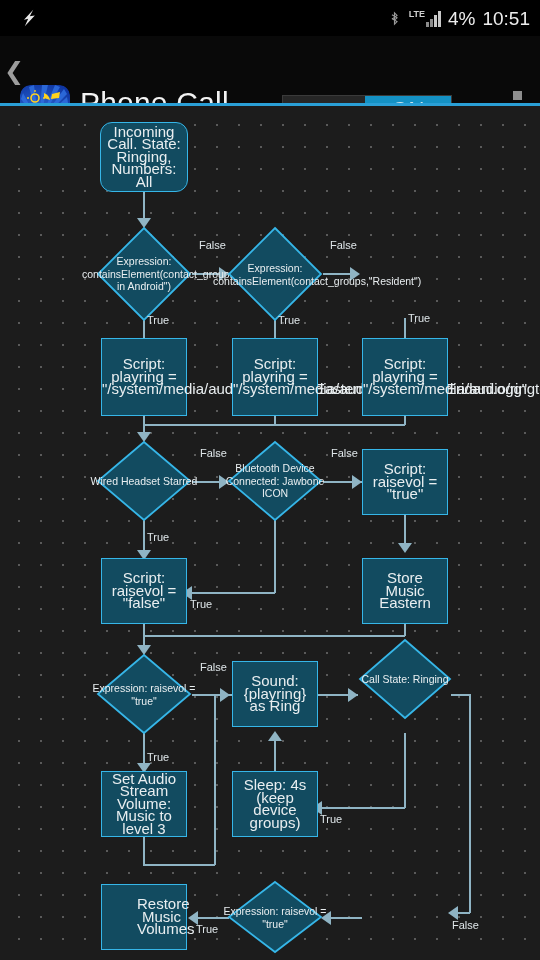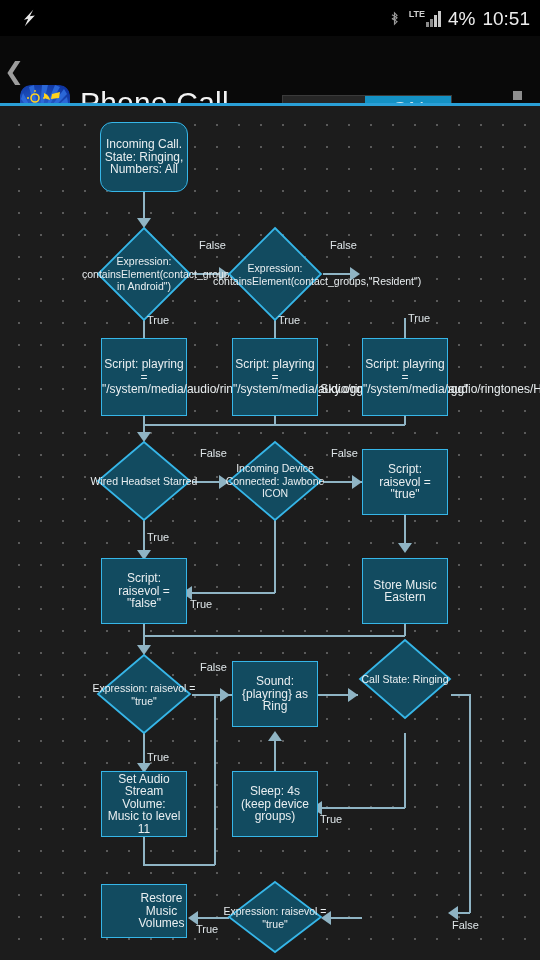--- a/index.html
+++ b/index.html
@@ -42,21 +42,21 @@
   .ab-menu i{display:block;width:9px;height:9px;background:#8e8e8e;}
   .ab-rule{position:absolute;left:0;top:103px;width:540px;height:3px;background:#2a9fd6;}
 
   
   .canvas{position:absolute;left:0;top:106px;width:540px;height:854px;background:#1c1c1c;
     background-image:radial-gradient(circle, #5a5a5a 0.8px, transparent 0.9px);
     background-size:22px 22px;background-position:8px 8px;overflow:hidden;}
 
   
   .node{position:absolute;box-sizing:border-box;display:flex;align-items:center;justify-content:center;
-        color:#e9eef0;text-align:center;line-height:12.5px;font-size:12px;z-index:3;}
+        color:#e9eef0;text-align:center;line-height:12.5px;font-size:15px;z-index:3;}
   .rect{background:#124b60;border:1.5px solid #36b6e8;}
   .round{background:#124b60;border:1.5px solid #36b6e8;border-radius:12px;}
   .node .lbl{padding:0 3px;width:100%;}
 
   
   .dia{position:absolute;z-index:3;}
   .dia .shape{position:absolute;left:0;top:0;width:100%;height:100%;}
   .dia .dtext{position:absolute;left:-14px;right:-14px;top:50%;transform:translateY(-50%);
      color:#e9eef0;text-align:center;font-size:10.5px;line-height:12.5px;pointer-events:none;}
 
@@ -214,21 +214,21 @@
     <div class="dia" style="left:96px;top:334px;width:96px;height:82px;">
       <svg class="shape" viewBox="0 0 96 82">
           <polygon points="48,2 94,41 48,80 2,41" fill="#124b60" stroke="#36b6e8" stroke-width="1.8"></polygon>
         </svg>
       <div class="dtext">Wired Headset Starred</div>
     </div>
     <div class="dia" style="left:227px;top:334px;width:96px;height:82px;">
       <svg class="shape" viewBox="0 0 96 82">
           <polygon points="48,2 94,41 48,80 2,41" fill="#124b60" stroke="#36b6e8" stroke-width="1.8"></polygon>
         </svg>
-      <div class="dtext">Incoming Device Connected: Jawbone ICON</div>
+      <div class="dtext">Bluetooth Device Connected: Jawbone ICON</div>
     </div>
     <div class="node rect" style="left:362px;top:343px;width:86px;height:66px;">
       <div class="lbl">Script: raisevol = "true"</div>
     </div>
 
     <div class="ln lnh" style="left:192px;top:375px;width:35px;"></div>
     <div class="ar ar-r" style="left:219px;top:369px;"></div>
     <div class="elbl" style="left:200px;top:341px;">False</div>
 
     <div class="ln lnh" style="left:323px;top:375px;width:39px;"></div>
@@ -295,31 +295,31 @@
     <div class="ar ar-l" style="left:312px;top:695px;"></div>
     <div class="elbl" style="left:320px;top:707px;">True</div>
 
     <div class="ln lnh" style="left:451px;top:588px;width:19px;"></div>
     <div class="ln lnv" style="left:469px;top:588px;height:219px;"></div>
     <div class="ln lnh" style="left:456px;top:806px;width:14px;"></div>
     <div class="ar ar-l" style="left:448px;top:800px;"></div>
     <div class="elbl" style="left:452px;top:813px;">False</div>
 
     <div class="node rect" style="left:101px;top:665px;width:86px;height:66px;">
-      <div class="lbl">Set Audio Stream Volume: Music to level 11</div>
+      <div class="lbl">Set Audio Stream Volume: Music to level 3</div>
     </div>
     <div class="node rect" style="left:232px;top:665px;width:86px;height:66px;">
       <div class="lbl">Sleep: 4s (keep device groups)</div>
     </div>
 
     <div class="ln lnv" style="left:143px;top:731px;height:29px;"></div>
     <div class="ln lnh" style="left:143px;top:758px;width:72px;"></div>
     <div class="ln lnv" style="left:214px;top:588px;height:171px;"></div>
 
-    <div class="node rect" style="left:101px;top:778px;width:86px;height:54px;padding-left:35px;">
+    <div class="node rect" style="left:101px;top:778px;width:86px;height:66px;padding-left:35px;">
       <div class="lbl">Restore Music Volumes</div>
     </div>
     <div class="dia" style="left:227px;top:774px;width:96px;height:74px;">
       <svg class="shape" viewBox="0 0 96 74">
           <polygon points="48,2 94,37 48,72 2,37" fill="#124b60" stroke="#36b6e8" stroke-width="1.8"></polygon>
         </svg>
       <div class="dtext">Expression: raisevol = "true"</div>
     </div>
 
     <div class="ln lnh" style="left:196px;top:811px;width:33px;"></div>

